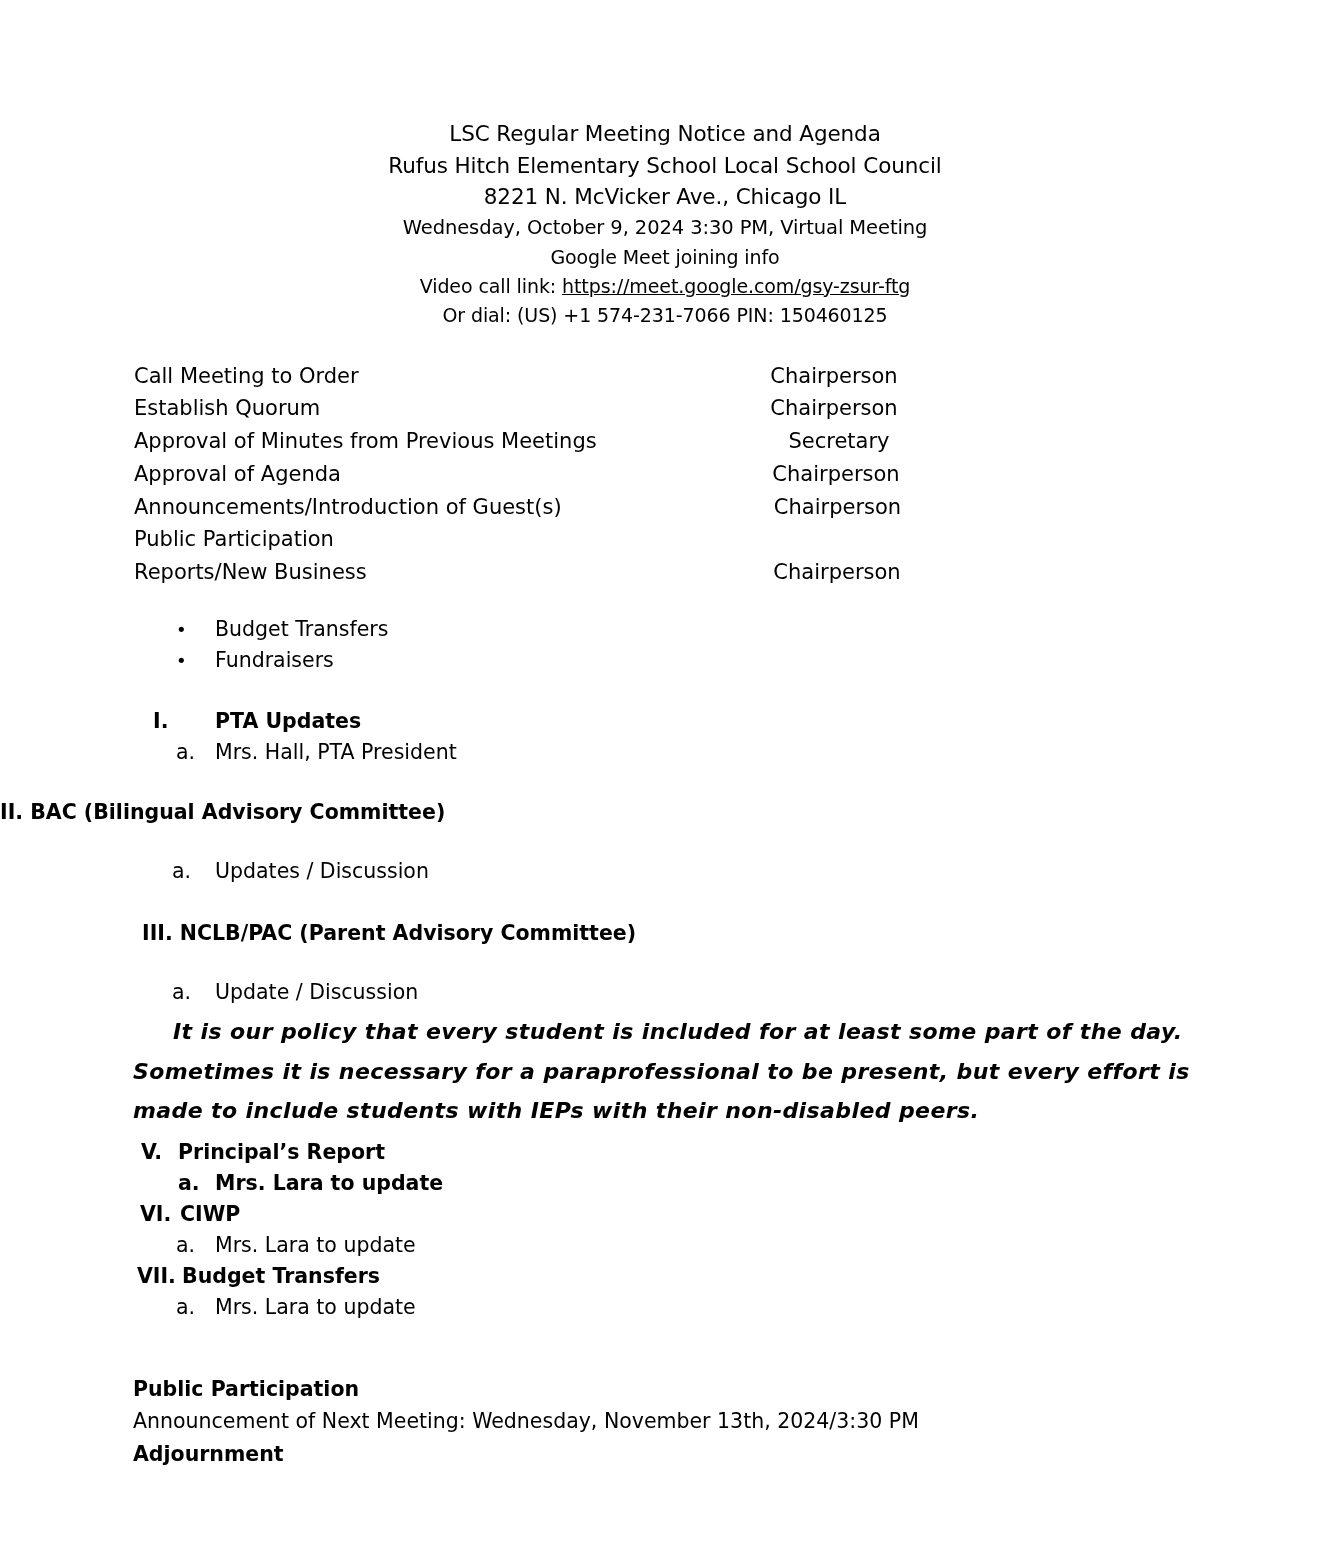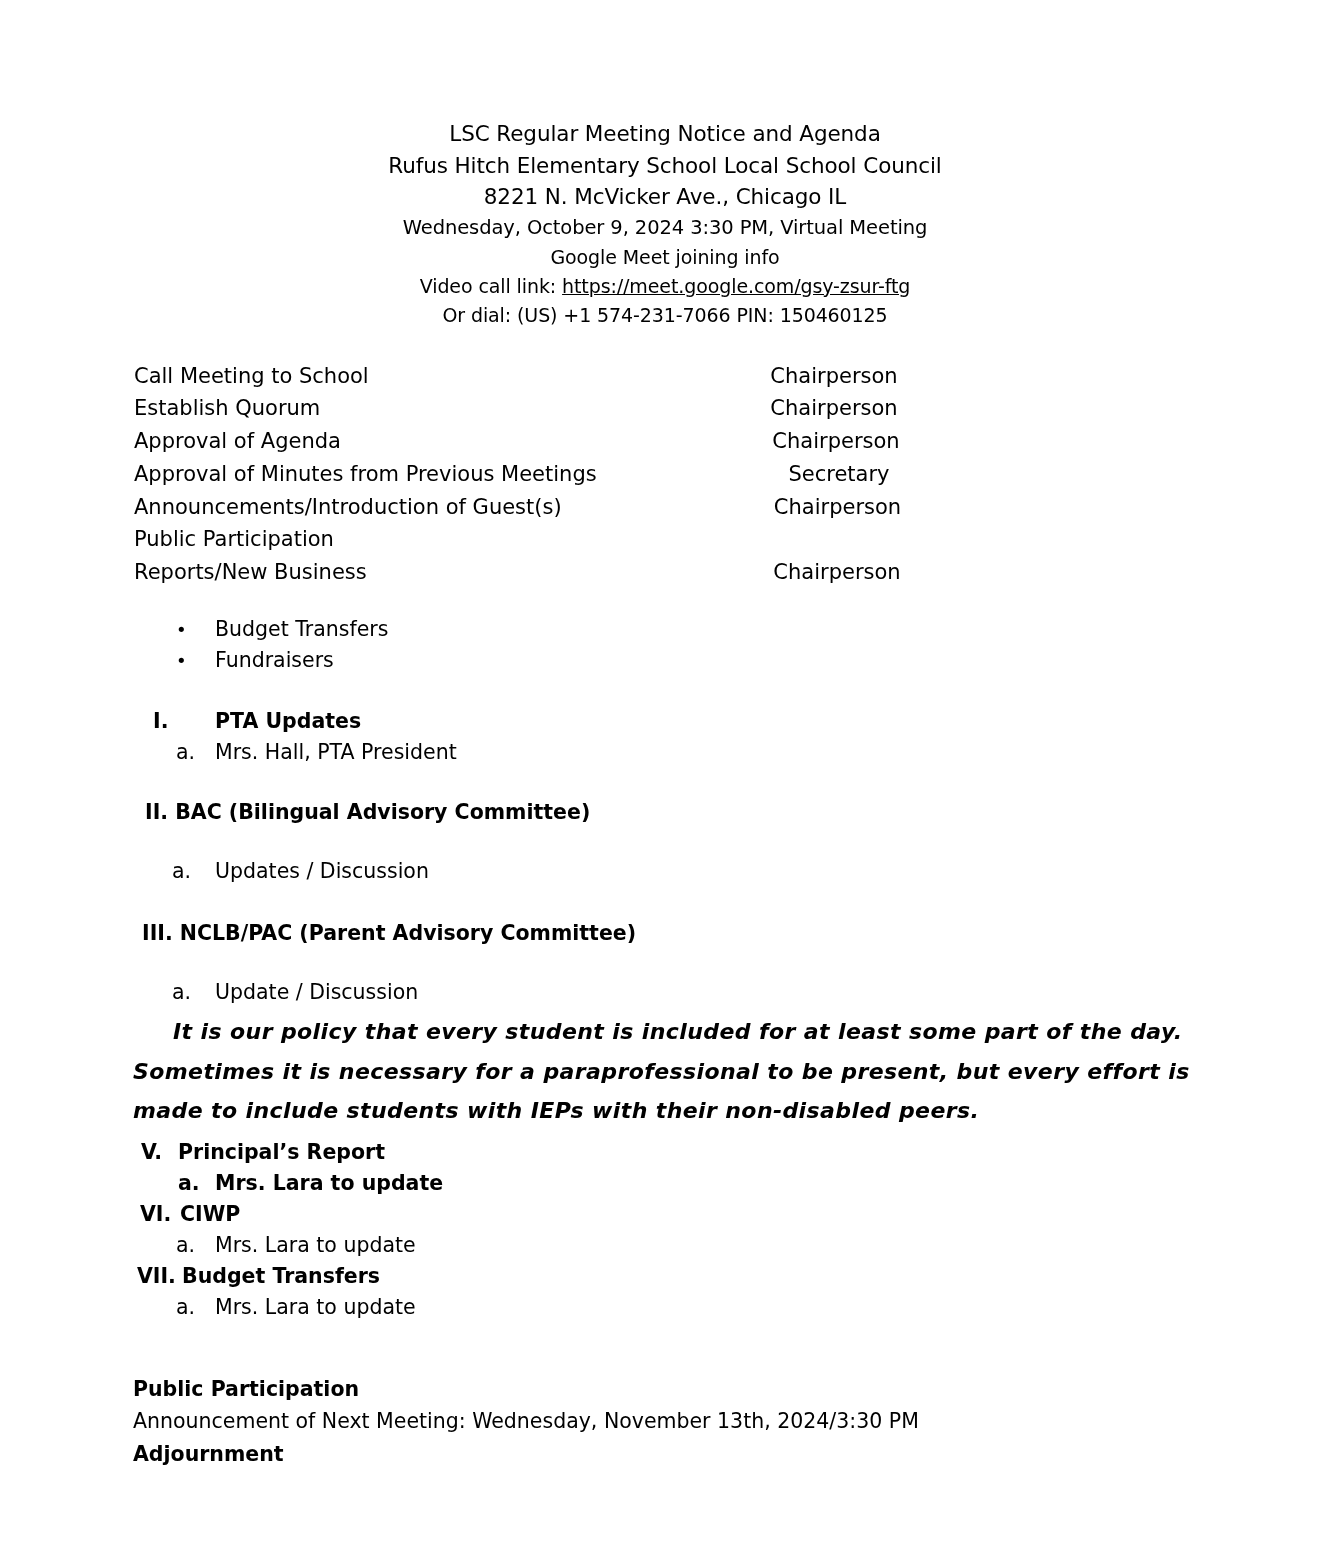--- a/index.html
+++ b/index.html
@@ -111,21 +111,21 @@
   .num { position: absolute; }
   .lbl { display: inline-block; }
 
   .s1-head { margin-top: 30px; }
   .s1-head .num { left: 153px; }
   .s1-head .lbl { margin-left: 215px; }
   .s1-sub  { }
   .s1-sub .num { left: 176px; }
   .s1-sub .lbl { margin-left: 215px; }
 
-  .s2-head { margin-top: 29px; padding-left: 145px; }
+  .s2-head { margin-top: 29px; }
   .s2-sub  { margin-top: 28px; }
   .s2-sub .num { left: 172px; }
   .s2-sub .lbl { margin-left: 215px; }
 
   .s3-head { margin-top: 31px; padding-left: 142px; }
   .s3-sub  { margin-top: 28px; }
   .s3-sub .num { left: 172px; }
   .s3-sub .lbl { margin-left: 215px; }
 
   .s4-head { margin-top: 31px; padding-left: 140px; }
@@ -186,34 +186,34 @@
     <div class="hline smaller">
       <span>Video call link:</span>
       <a class="meetlink" href="#">https://meet.google.com/gsy-zsur-ftg</a>
     </div>
     <div class="hline smaller">Or dial: (US) +1 574-231-7066 PIN: 150460125</div>
   </div>
 
   <table class="agenda-table">
     <tbody>
       <tr>
-        <td class="task">Call Meeting to School</td>
+        <td class="task">Call Meeting to Order</td>
         <td class="role r0">Chairperson</td>
       </tr>
       <tr>
         <td class="task">Establish Quorum</td>
         <td class="role r1">Chairperson</td>
       </tr>
       <tr>
+        <td class="task">Approval of Minutes from Previous Meetings</td>
+        <td class="role r3">Secretary</td>
+      </tr>
+      <tr>
         <td class="task">Approval of Agenda</td>
         <td class="role r2">Chairperson</td>
-      </tr>
-      <tr>
-        <td class="task">Approval of Minutes from Previous Meetings</td>
-        <td class="role r3">Secretary</td>
       </tr>
       <tr>
         <td class="task">Announcements/Introduction of Guest(s)</td>
         <td class="role r4">Chairperson</td>
       </tr>
       <tr>
         <td class="task">Public Participation</td>
         <td class="role"></td>
       </tr>
       <tr>

